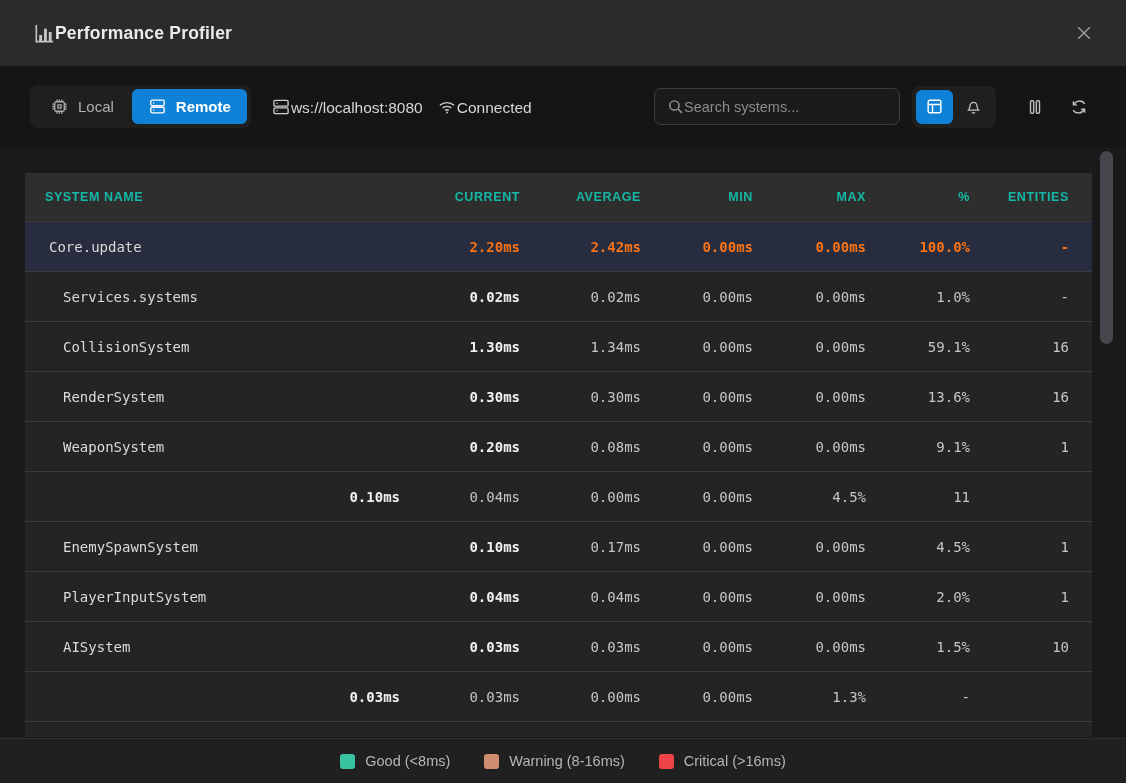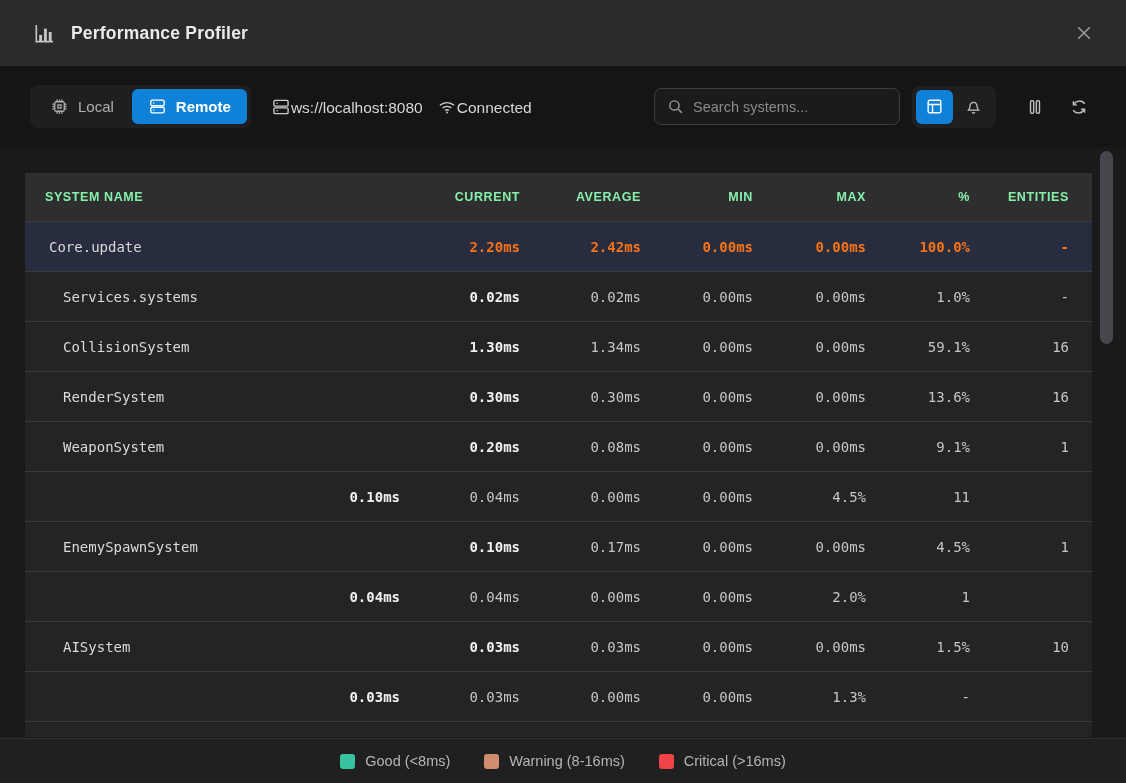--- a/index.html
+++ b/index.html
@@ -3,49 +3,49 @@
 <meta charset="utf-8">
 <style>
   * { margin:0; padding:0; box-sizing:border-box; }
   html,body { width:1126px; height:783px; overflow:hidden; }
   body { background:#1a1a1a; font-family:"Liberation Sans",sans-serif; }
   .window { width:1126px; height:783px; display:flex; flex-direction:column; }
 
   
   .titlebar { height:66px; flex:none; background:#2b2b2b; display:flex; align-items:center; padding:0 32px; }
   .titlebar .app-icon { color:#c4c4c4; display:flex; }
-  .titlebar .title { margin-left:16px; font-size:17.5px; font-weight:bold; color:#eaeaea; letter-spacing:.2px; }
+  .titlebar .title { font-size:17.5px; font-weight:bold; color:#eaeaea; letter-spacing:.2px; }
   .close-btn { margin-left:auto; background:none; border:none; color:#9d9d9d; display:flex; cursor:pointer; }
 
   
   .toolbar { height:81px; flex:none; background:#151515; display:flex; align-items:center; padding:0 30px; }
   .segment { background:#1f1f1f; border-radius:8px; padding:4px; display:flex; gap:2px;justify-content:flex-end; }
   .seg-btn { display:flex; align-items:center; gap:9px; padding:8px 16px; border:none; background:transparent;
              border-radius:6px; color:#b0b0b0; font-size:15px; font-family:inherit; cursor:pointer; }
   .seg-btn.active { background:#0f82d8; color:#ffffff; font-weight:bold; }
   .conn { display:flex; align-items:flex-end; color:#d6d6d6; font-size:15.5px; margin-left:20px; }
   .conn .ic { display:flex; color:#cfcfcf; }
   .search { margin-left:auto; width:246px; height:37px; background:#1b1b1b; border:1px solid #3e3e3e; border-radius:7px;
-            display:flex; align-items:center; padding:0 12px; gap:9px; color:#9a9a9a; }
+            display:flex; align-items:center; padding:0 12px; gap:0; color:#9a9a9a; }
   .search input { flex:1; background:transparent; border:none; outline:none; color:#dddddd; font-size:14.5px; font-family:inherit; }
   .search input::placeholder { color:#8b8b8b; }
   .icon-group { background:#1f1f1f; border-radius:8px; padding:4px; display:flex; gap:2px; margin-left:12px; }
   .icon-btn { width:37px; height:34px; border:none; background:transparent; border-radius:6px;
               display:flex; align-items:center; justify-content:center; color:#c3c3c3; cursor:pointer; }
   .icon-btn.active { background:#0f82d8; color:#ffffff; }
   .ghost-btn { width:34px; height:34px; border:none; background:transparent; display:flex; align-items:center;
                justify-content:center; color:#bdbdbd; cursor:pointer; }
   .ghost-btn.pause { margin-left:22px; }
   .ghost-btn.refresh { margin-left:10px; }
 
   
   .main { flex:1; position:relative; background:#1a1a1a; overflow:hidden; }
   .table { position:absolute; left:25px; top:26px; width:1067px; background:#242424; }
   .grid-row { display:grid; grid-template-columns:1fr 120px 121px 112px 113px 104px 99px; align-items:center; }
-  .thead { height:48px; background:#2e2e2e; color:#86efac; font-size:12.5px; font-weight:bold; letter-spacing:.6px; }
+  .thead { height:48px; background:#2e2e2e; color:#14b8a6; font-size:12.5px; font-weight:bold; letter-spacing:.6px; }
   .thead .hc { text-align:right; padding-right:23px; }
   .thead .hc.first { text-align:left; padding-left:20px; padding-right:0; }
   .trow { height:50px; border-top:1px solid #3a3a3a; font-family:"DejaVu Sans Mono",monospace; font-size:14px;
           color:#c6c6c6; cursor:default; }
   .trow .name { color:#dadada; padding-left:24px; }
   .trow.child .name { padding-left:38px; }
   .trow .num { text-align:right; padding-right:23px; }
   .trow .current { font-weight:bold; color:#f0f0f0; }
   .trow.highlight { background:#272c3e; }
   .trow.highlight .num { font-weight:bold; color:#f97316; }
@@ -251,20 +251,21 @@
           <div class="grid-row trow child">
     <div class="name">EnemySpawnSystem</div>
     <div class="num current">0.10ms</div>
     <div class="num">0.17ms</div>
     <div class="num">0.00ms</div>
     <div class="num">0.00ms</div>
     <div class="num">4.5%</div>
     <div class="num">1</div>
   </div>
           <div class="grid-row trow child">
+    <div class="name">PlayerInputSystem</div>
     <div class="num current">0.04ms</div>
     <div class="num">0.04ms</div>
     <div class="num">0.00ms</div>
     <div class="num">0.00ms</div>
     <div class="num">2.0%</div>
     <div class="num">1</div>
   </div>
           <div class="grid-row trow child">
     <div class="name">AISystem</div>
     <div class="num current">0.03ms</div>

